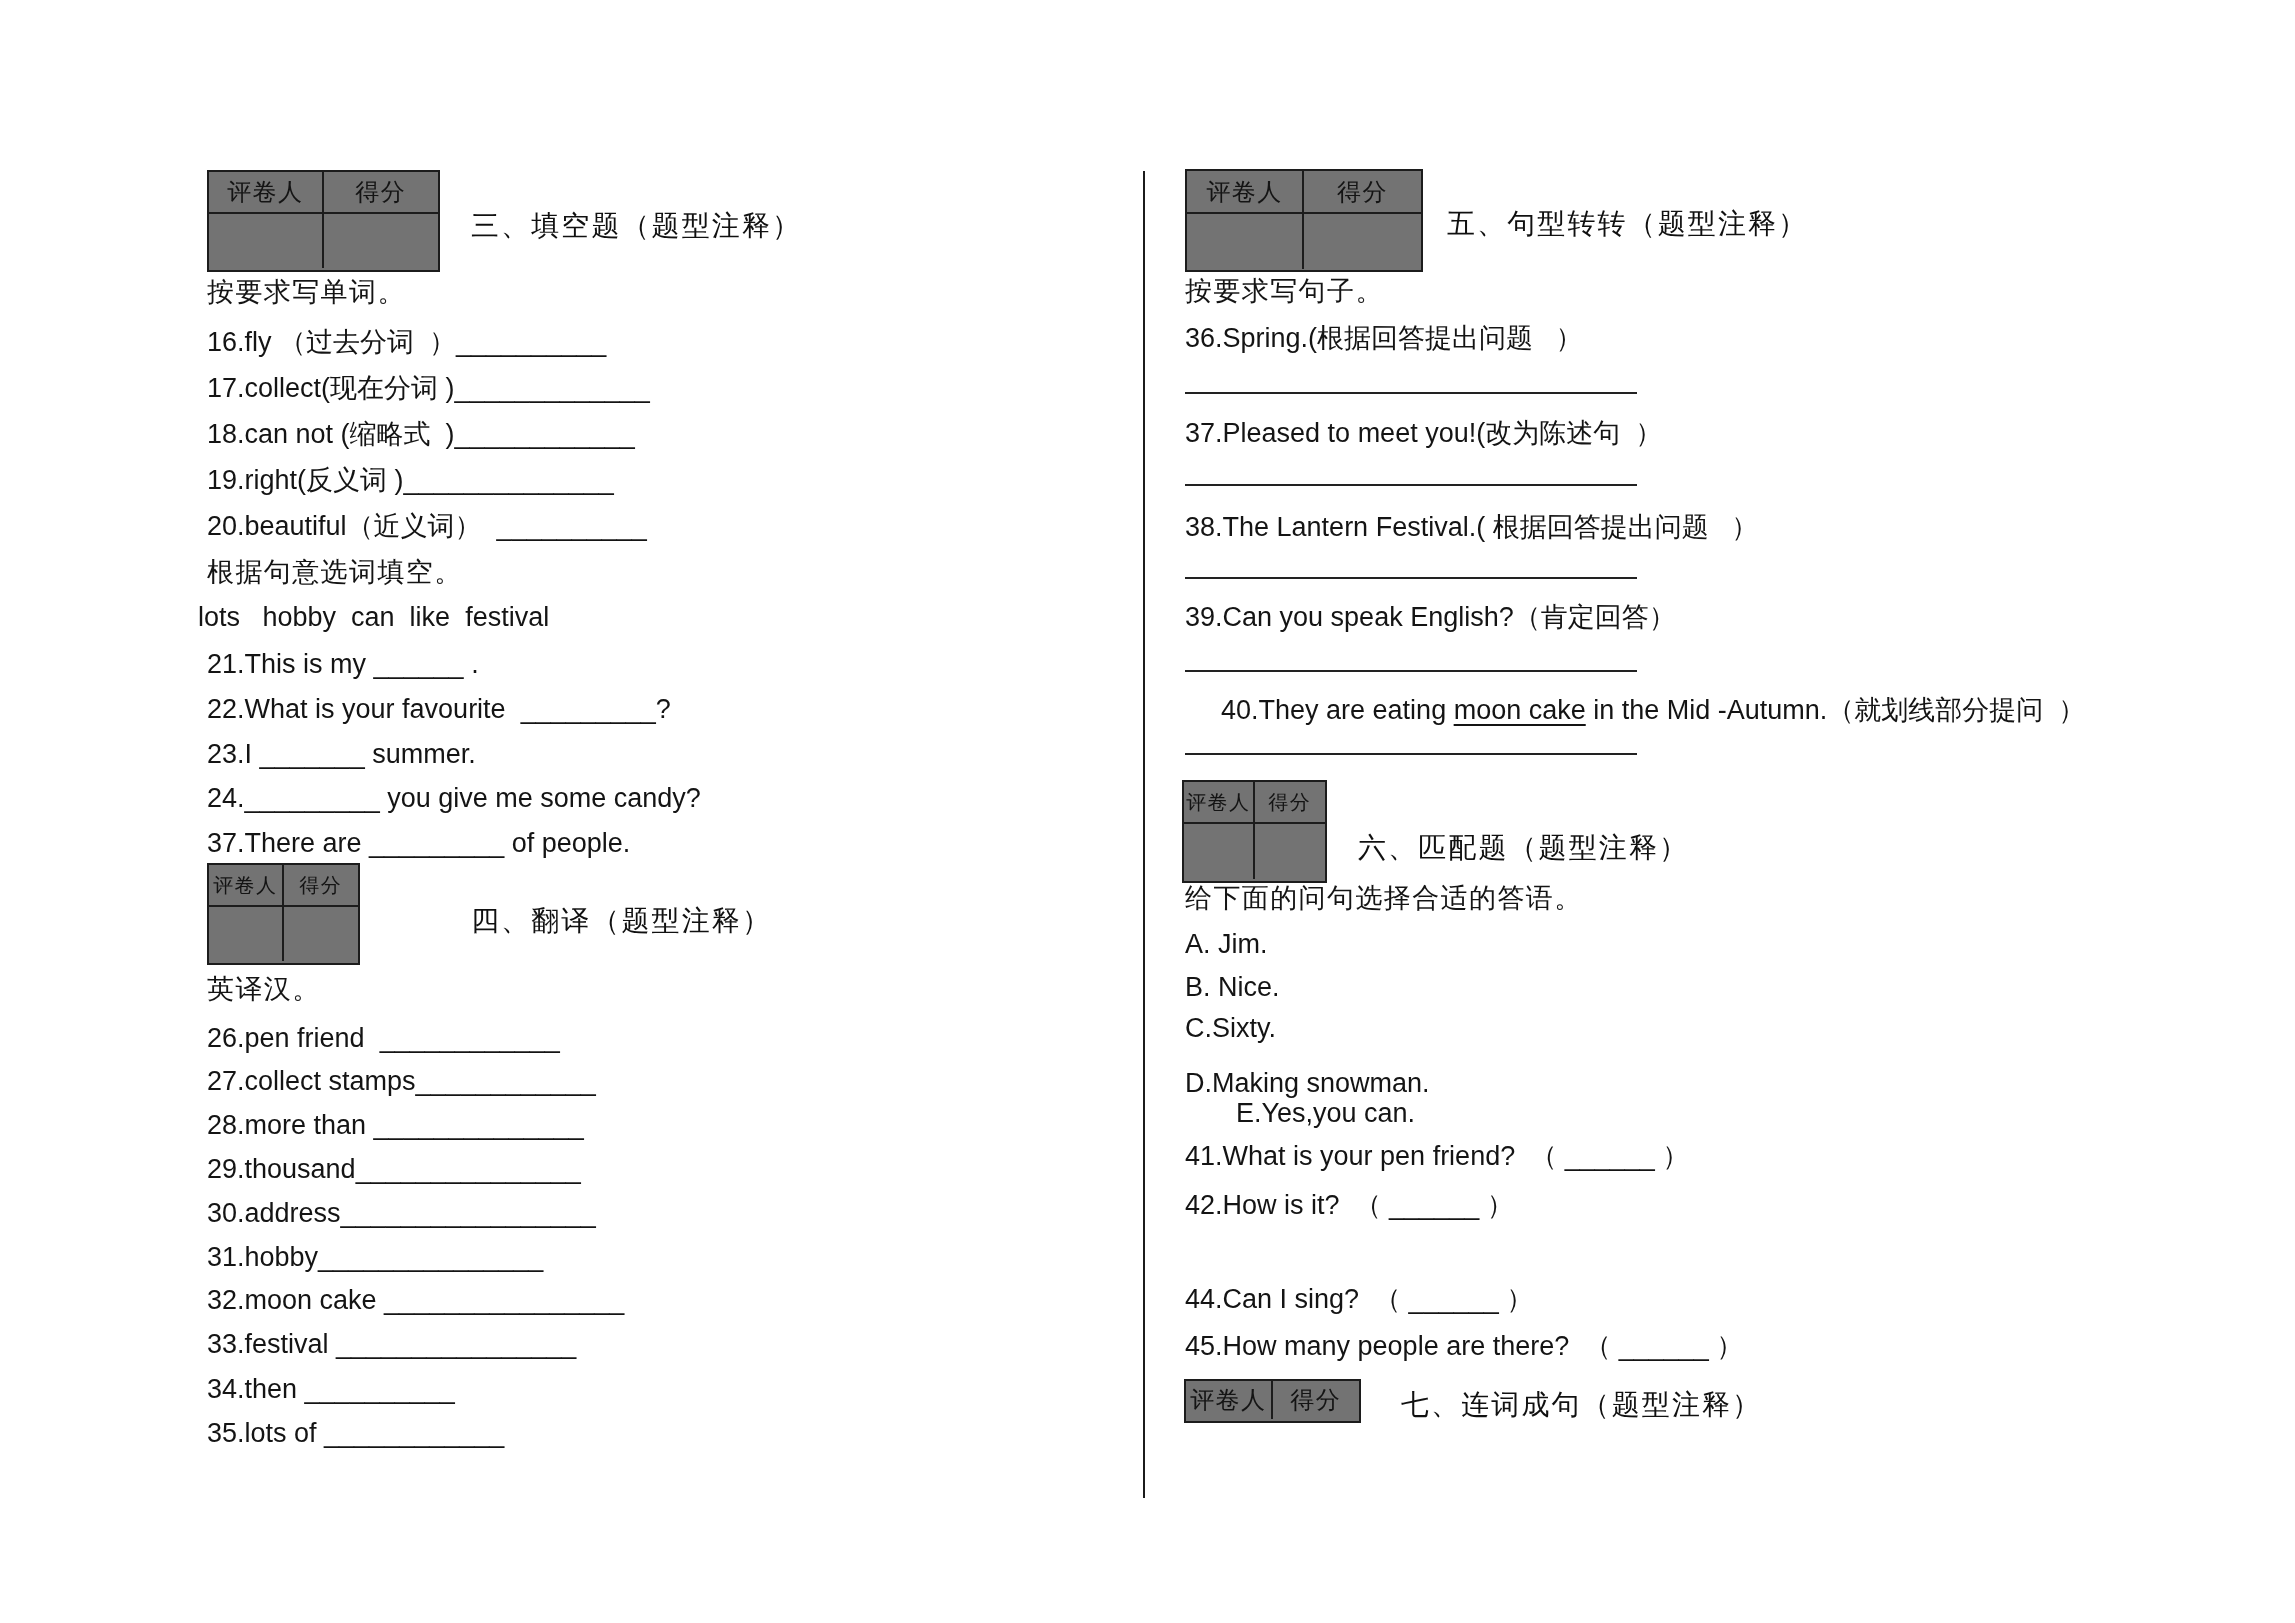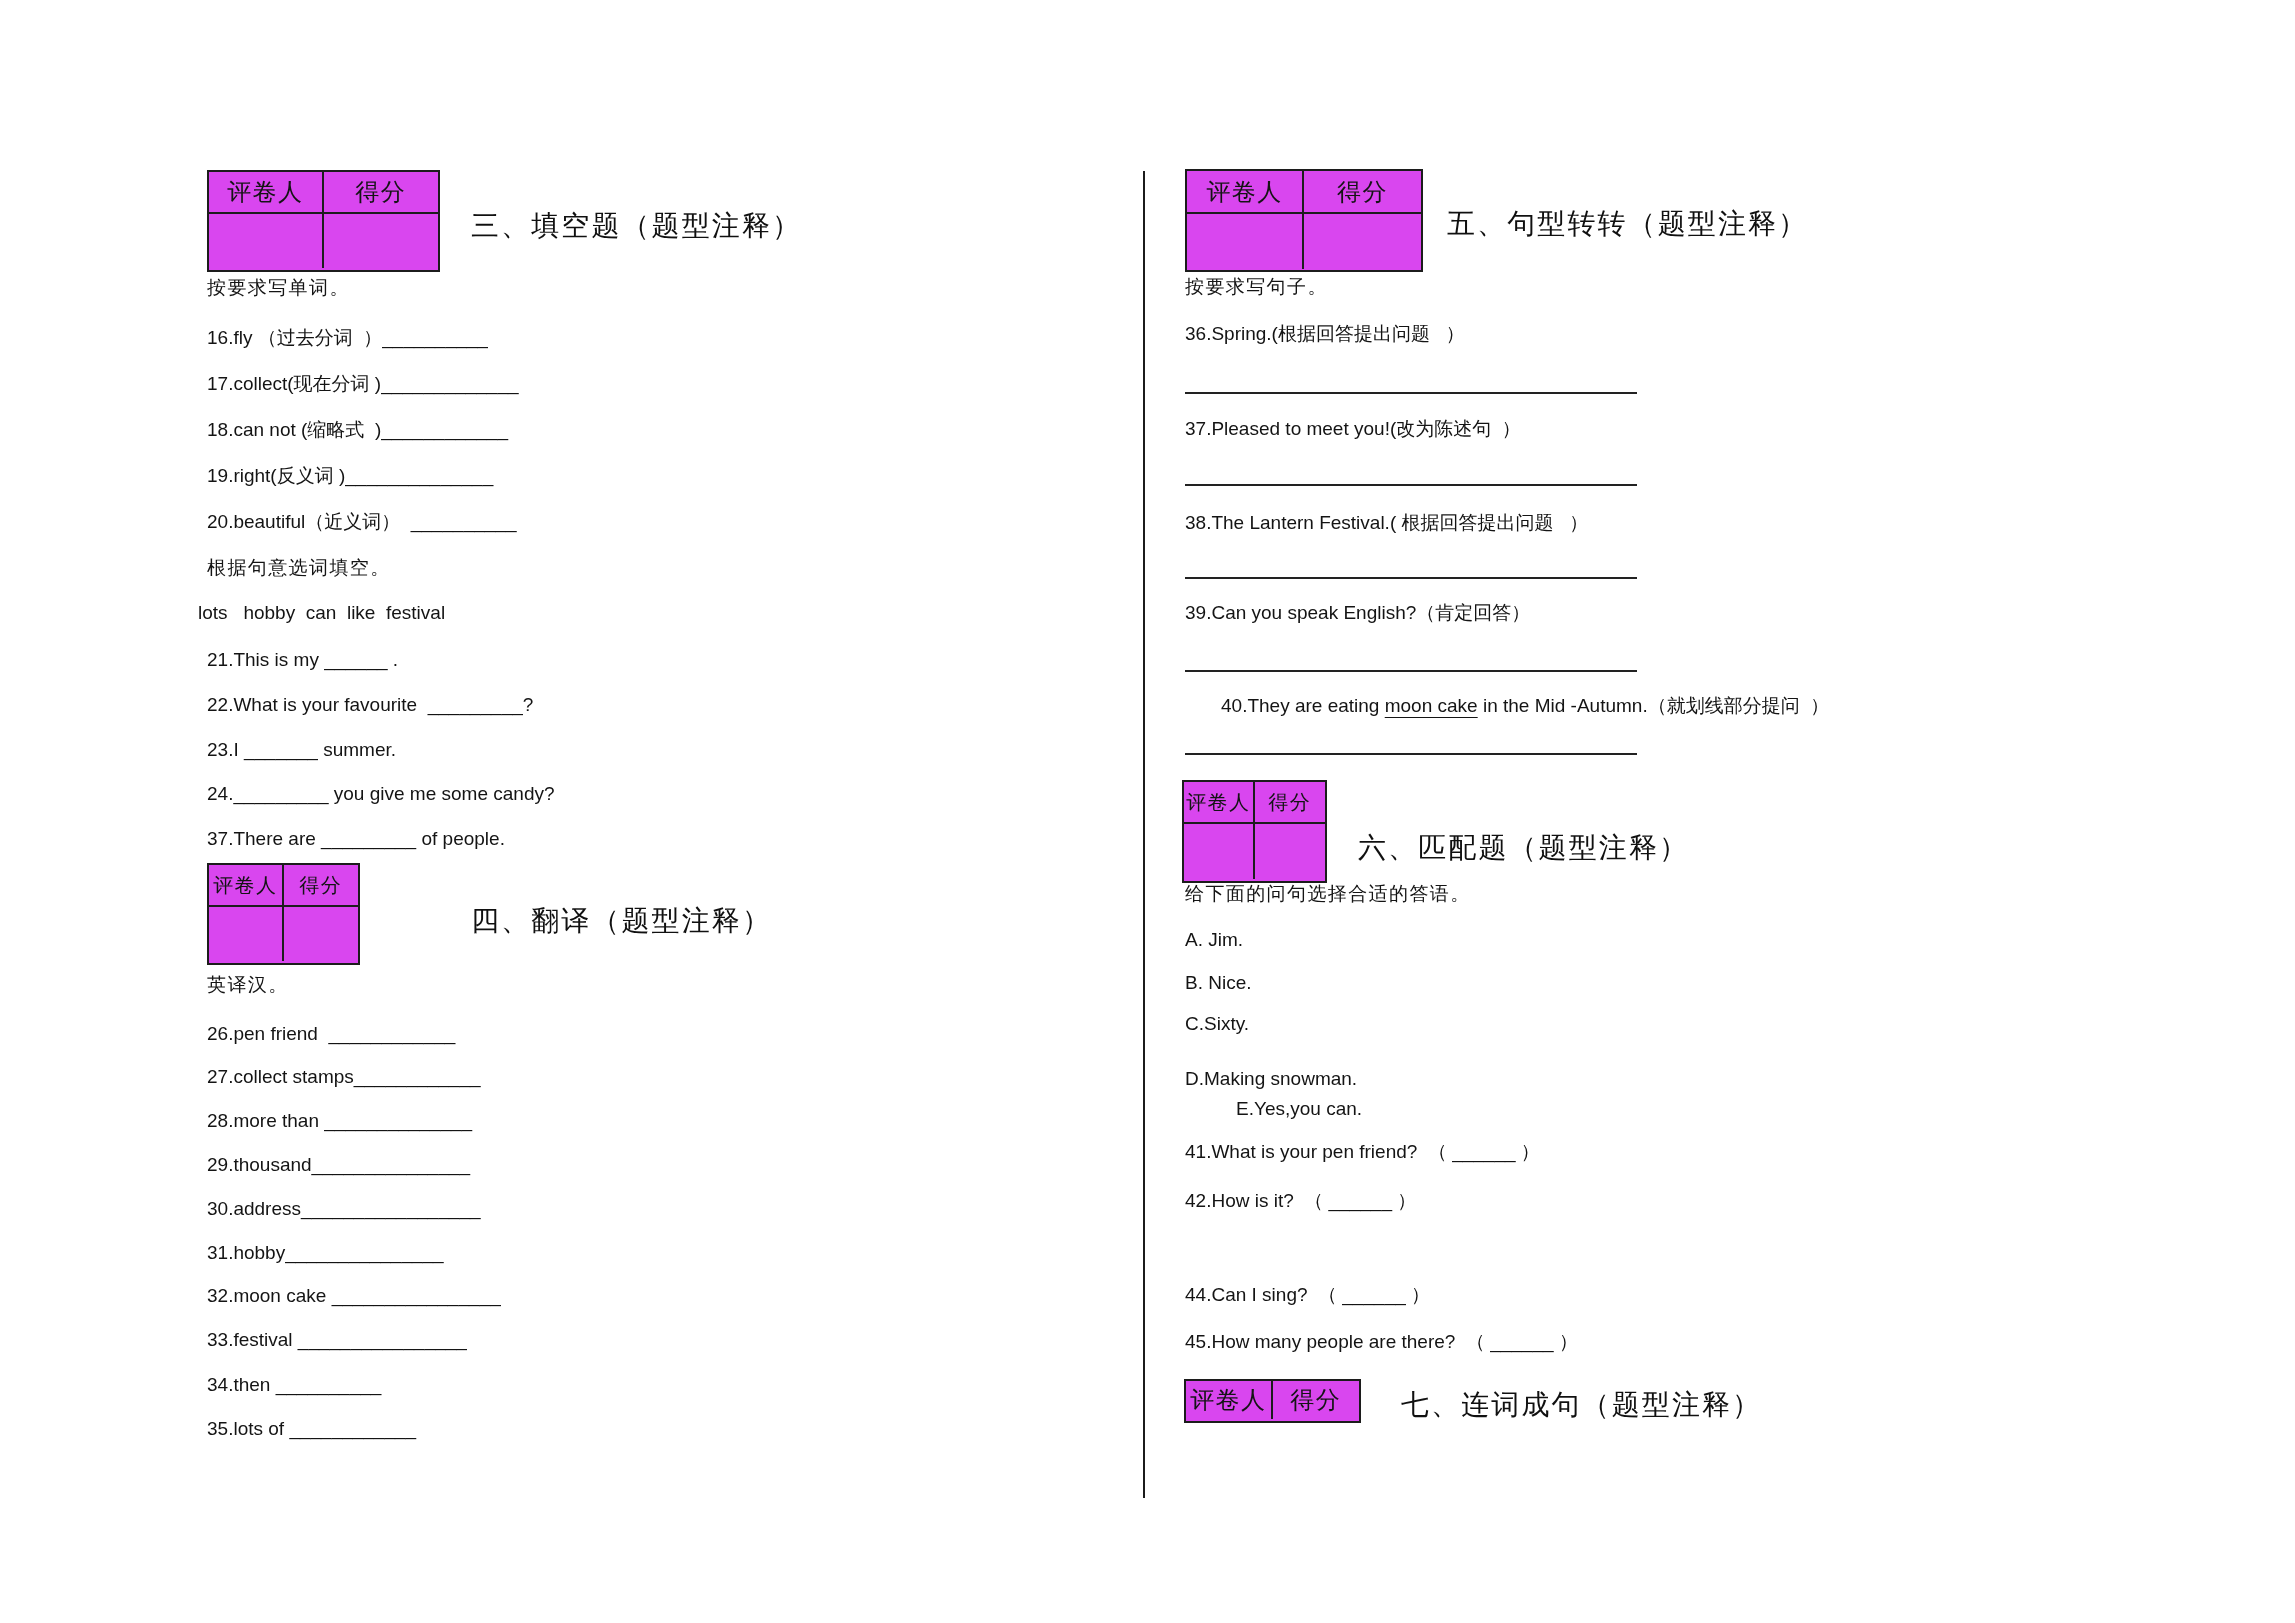--- a/index.html
+++ b/index.html
@@ -7,40 +7,40 @@
     position:relative;
     width:2295px;
     height:1624px;
     background:#ffffff;
     font-family:"Liberation Sans","DejaVu Sans",sans-serif;
     color:#141414;
     overflow:hidden;
   }
   .line{
     position:absolute;
-    font-size:19px;
+    font-size:27px;
     line-height:1.15;
     white-space:pre;
     color:#141414;
   }
   .cn{letter-spacing:1.4px;}
   .section-title{
     position:absolute;
     font-size:28px;
     font-weight:400;
     white-space:pre;
     color:#101010;
     letter-spacing:2.1px;
   }
   
   .score-table{
     position:absolute;
     border:2.7px solid #1c1c1c;
     box-sizing:border-box;
-    background:#d946ef;
+    background:#737373;
   }
   .score-table .row{display:flex;box-sizing:border-box;}
   .score-table .hdr{border-bottom:2.7px solid #1c1c1c;}
   .score-table .cell{
     flex:1 1 50%;
     box-sizing:border-box;
     display:flex;align-items:center;justify-content:center;
     font-size:24px;
     color:#141414;
     letter-spacing:1.4px;

